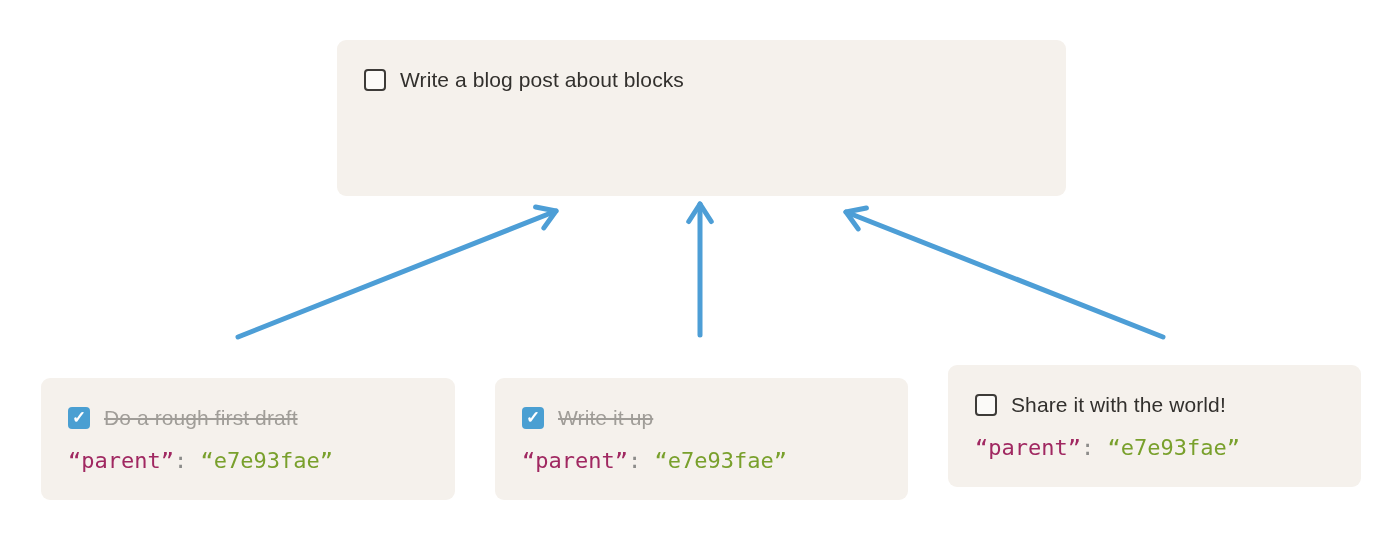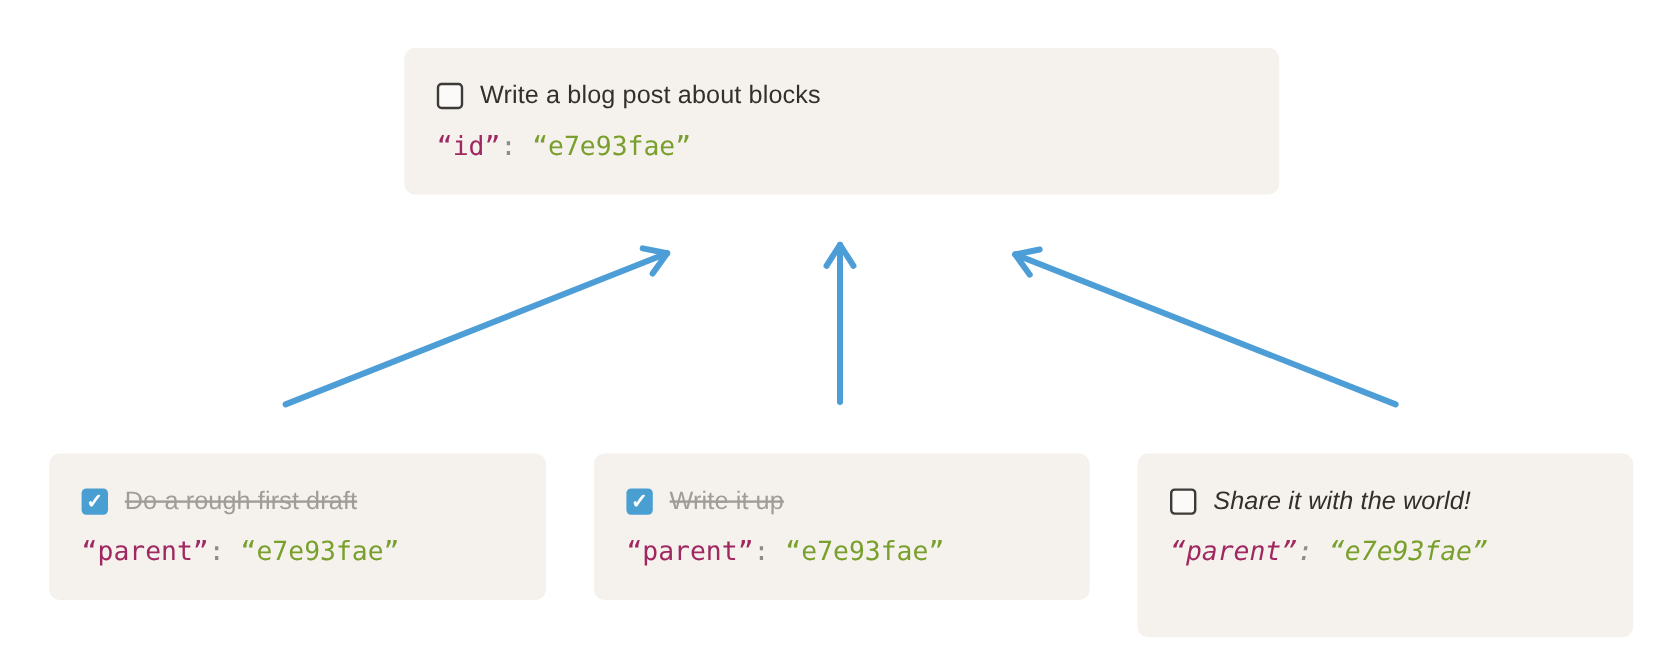--- a/index.html
+++ b/index.html
@@ -18,24 +18,24 @@
   html,body{width:1400px;height:544px;background:var(--page-bg);overflow:hidden;}
   body{font-family:"Liberation Sans",sans-serif;position:relative;}
   .stage{position:absolute;left:0;top:0;width:1400px;height:544px;}
 
   .box{
     position:absolute;
     background:var(--box-bg);
     border-radius:9px;
     padding:28px 0 0 27px;
   }
-  .box.parent{left:337px;top:40px;width:729px;height:122px;}
+  .box.parent{left:337px;top:40px;width:729px;height:156px;}
   .box.child-0{left:41px;top:378px;width:414px;height:122px;}
   .box.child-1{left:495px;top:378px;width:413px;height:122px;}
-  .box.child-2{left:948px;top:378px;width:413px;height:153px;font-style:italic;}
+  .box.child-2{left:948px;top:365px;width:413px;height:122px;}
 
   .task-row{display:flex;align-items:center;height:24px;}
   .checkbox{
     width:22px;height:22px;flex:0 0 22px;
     border:2px solid var(--checkbox-border);
     border-radius:4px;
     background:#fbfaf8;
     display:inline-flex;align-items:center;justify-content:center;
     cursor:pointer;
   }
@@ -105,21 +105,20 @@
       </g>
   </svg>
 
   <div class="box parent">
     <div class="task-row">
       <span class="checkbox">
         
       </span>
       <span class="task-title">Write a blog post about blocks</span>
     </div>
-    <div class="code-line"><span class="code-key">“id”</span><span class="code-sep">: </span><span class="code-value">“e7e93fae”</span></div>
   </div>
 
   <div class="box child-0 done">
     <div class="task-row">
       <span class="checkbox checked">
         <span class="checkmark">✓</span>
       </span>
       <span class="task-title">Do a rough first draft</span>
     </div>
     <div class="code-line"><span class="code-key">“parent”</span><span class="code-sep">: </span><span class="code-value">“e7e93fae”</span></div>

